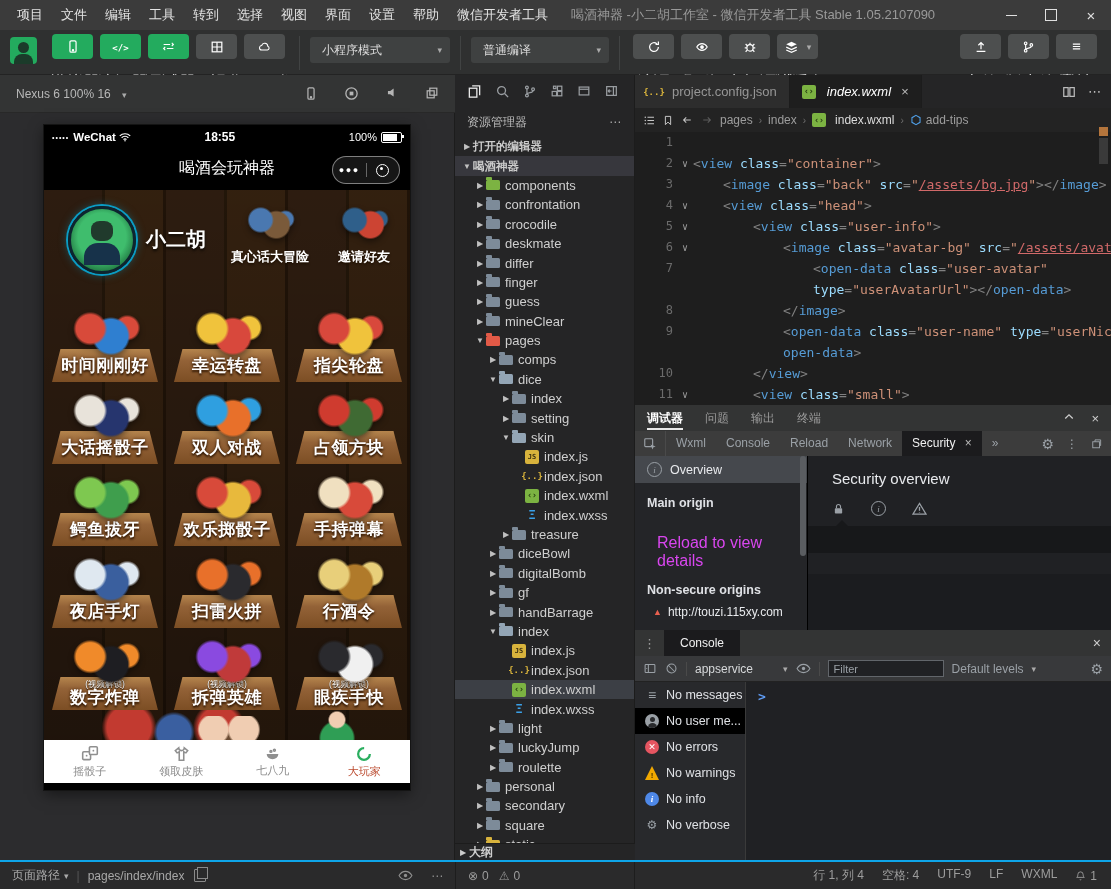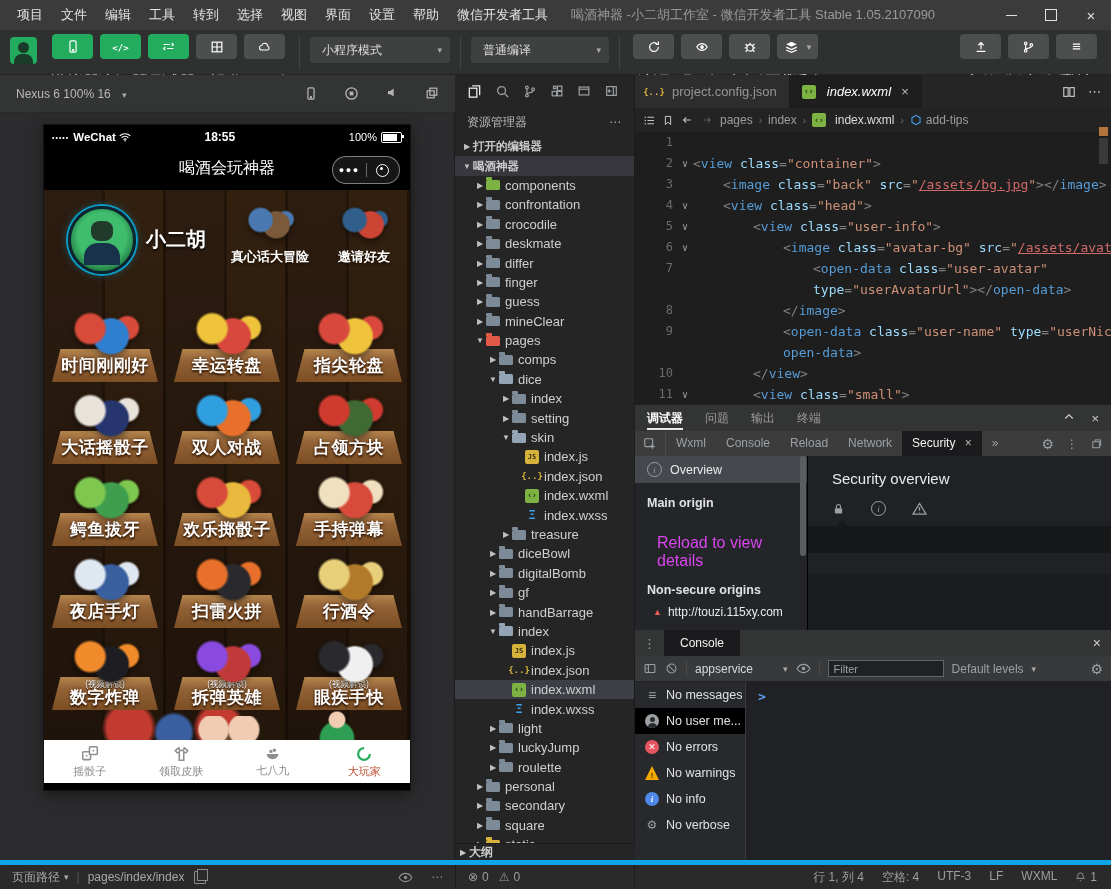--- a/index.html
+++ b/index.html
@@ -178,21 +178,21 @@
   .cs-user{background:#9aa0a6;position:relative;overflow:hidden}
   .cs-user::before{content:"";position:absolute;left:4.5px;top:2.5px;width:5px;height:5px;border-radius:50%;background:#28292c}
   .cs-user::after{content:"";position:absolute;left:2.5px;top:8.5px;width:9px;height:6px;border-radius:5px 5px 0 0;background:#28292c}
   .cs-err{background:#e55561;color:#fff}
   .cs-warn{clip-path:polygon(50% 0,100% 100%,0 100%);background:#f2a900;color:#4a3500;border-radius:0;font-size:8px;align-items:flex-end}
   .cs-info{background:#4e88e8;color:#fff;font-style:italic;font-family:"Liberation Serif",serif}
   .cs-verb{color:#9aa0a6;font-size:12px}
   #con-prompt{padding:7px 0 0 12px;color:#5f9df6;font-weight:bold;font-family:"DejaVu Sans Mono",monospace;font-size:13px}
 
   
-  #bottombar{left:0;top:860px;width:1111px;height:29px;background:#2a2a2b;border-top:5px solid #0ea5e9;display:flex;box-sizing:border-box;font-size:12px;color:#a8a8a8}
+  #bottombar{left:0;top:860px;width:1111px;height:29px;background:#2a2a2b;border-top:2px solid #0ea5e9;display:flex;box-sizing:border-box;font-size:12px;color:#a8a8a8}
   #bb-left{width:455px;flex:none;display:flex;align-items:center;gap:8px;padding:0 12px;box-sizing:border-box}
   #bb-left .pipe{color:#555}
   #bb-left .spacer{flex:1}
   #bb-mid{width:180px;flex:none;display:flex;align-items:center;gap:4px;padding-left:12px;border-left:1px solid #1d1d1d;border-right:1px solid #1d1d1d;box-sizing:border-box;color:#9d9d9d}
   #bb-right{flex:1;display:flex;align-items:center;justify-content:flex-end;gap:18px;padding-right:14px;color:#9d9d9d}
   .copy-ic{width:10px;height:11px;border:1px solid #8a8a8a;border-radius:1px;position:relative;margin-left:2px}
   .copy-ic::before{content:"";position:absolute;left:2px;top:-3px;width:9px;height:10px;border:1px solid #8a8a8a;background:#2a2a2b}
 </style>
 </head>
 <body>
@@ -1086,21 +1086,21 @@
     <div id="bb-mid">
       <span>⊗</span>
       <span>0</span>
       <span style="margin-left:6px">⚠</span>
       <span>0</span>
     </div>
     <div id="bb-right">
       <span id="bb-right-items" style="display:flex;gap:18px">
           <span>行 1, 列 4</span>
           <span>空格: 4</span>
-          <span>UTF-3</span>
+          <span>UTF-9</span>
           <span>LF</span>
           <span>WXML</span>
         </span>
       <span style="display:flex;align-items:center;gap:4px">
         <svg width="11" height="12" viewBox="0 0 16 16">
             <path d="M8 2a3.8 3.8 0 013.8 3.8c0 3.2 1.7 4.2 1.7 4.2H2.5s1.7-1 1.7-4.2A3.8 3.8 0 018 2z" stroke="currentColor" stroke-width="1.3" fill="none"></path>
             <path d="M6.8 12.8a1.3 1.3 0 002.4 0" stroke="currentColor" stroke-width="1.2" fill="none"></path>
           </svg>
         <span>1</span>
       </span>

